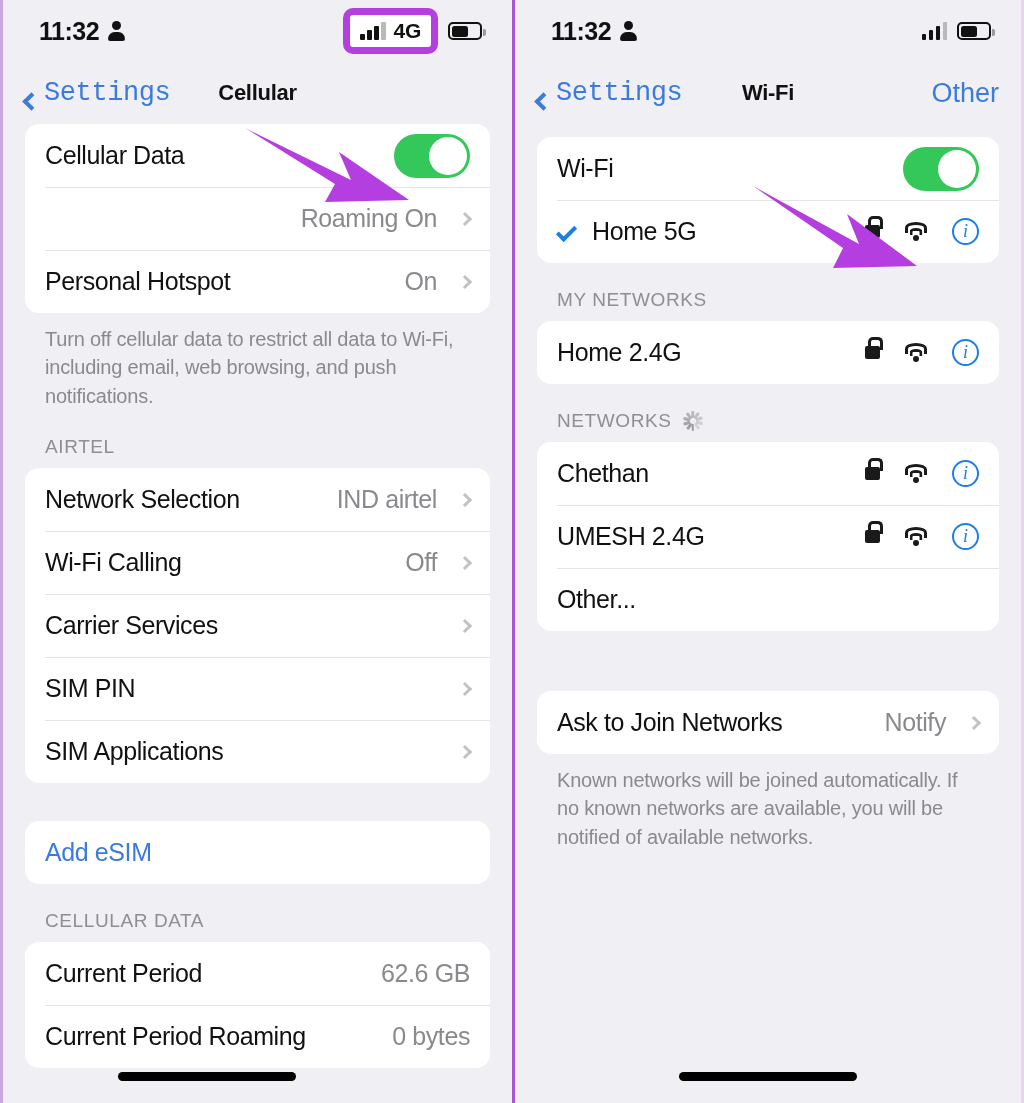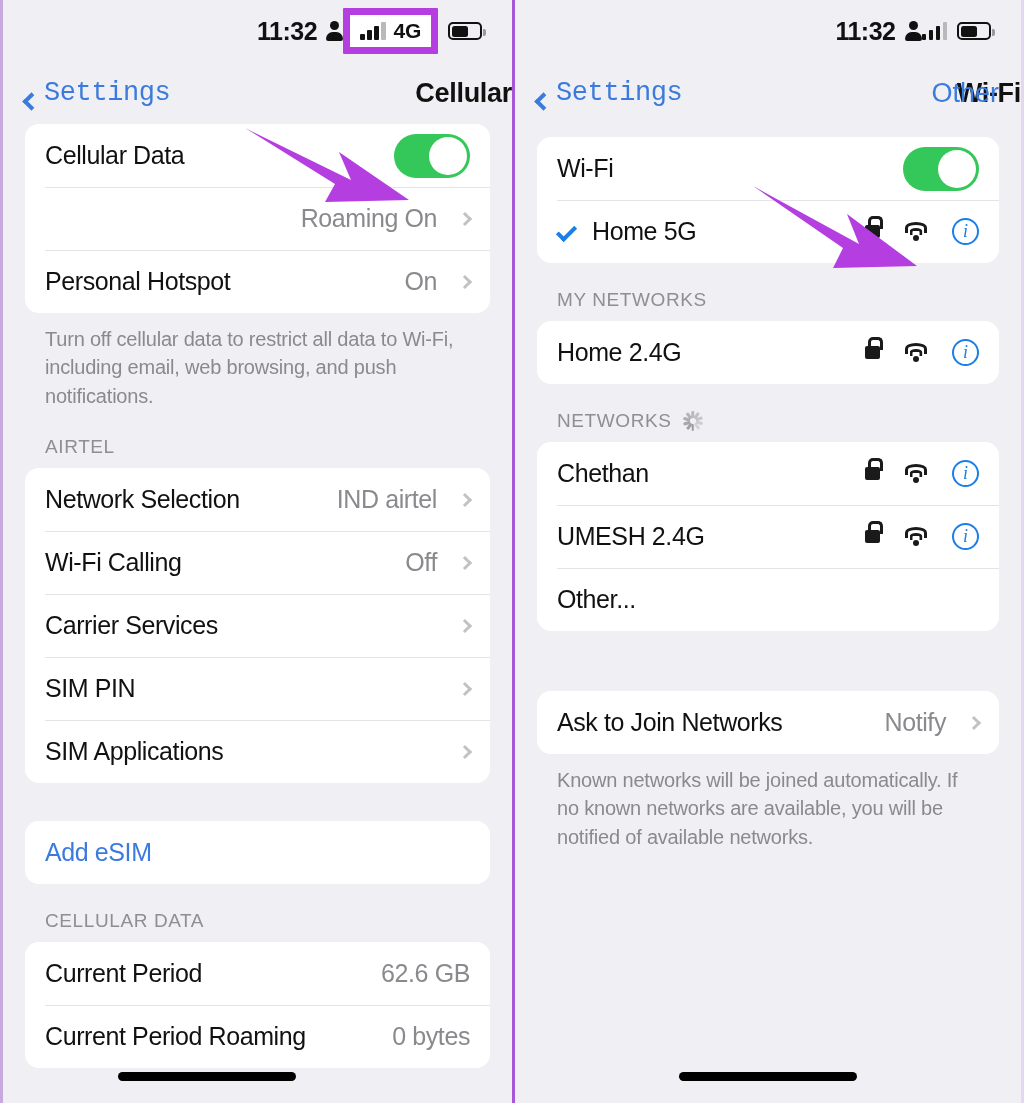--- a/index.html
+++ b/index.html
@@ -13,40 +13,40 @@
   .phone {
     width:512px; height:1103px; position:relative;
     background:#f0eff4; overflow:hidden;
   }
   .phone.left  { border-left:3px solid #c9a8dd; }
   .phone.right { border-left:3px solid #a855d6; border-right:3px solid #e6d6ef; }
 
   
   .statusbar {
     height:62px; display:flex; align-items:center;
-    justify-content:flex-end; padding:0 30px 0 24px;margin-left:12px;
+    justify-content:space-between; padding:0 30px 0 24px;margin-left:12px;
   }
   .sb-left { display:flex; align-items:center; gap:9px; }
   .sb-time { font-size:25px; font-weight:bold; color:#111; letter-spacing:-0.5px; }
   .person-icon { width:17px; height:20px; position:relative; }
   .person-icon::before {
     content:""; position:absolute; top:0; left:4px; width:9px; height:9px;
     background:#111; border-radius:50%;
   }
   .person-icon::after {
     content:""; position:absolute; bottom:0; left:0; width:17px; height:9px;
     background:#111; border-radius:9px 9px 3px 3px;
   }
   .sb-right { display:flex; align-items:center; gap:10px; }
   .sig-box {
     display:flex; align-items:center; gap:8px;
   }
   .sig-box.highlight {
     border:7px solid #b43ee0; background:#fff;
-    padding:4px 10px; border-radius:1px;
+    padding:4px 10px; border-radius:10px;
   }
   .bars { display:flex; align-items:flex-end; gap:2.5px; height:18px; }
   .bars i { width:4.5px; background:#111; border-radius:1px; display:block; }
   .bars i:nth-child(1){ height:6px; }
   .bars i:nth-child(2){ height:10px; }
   .bars i:nth-child(3){ height:14px; }
   .bars i:nth-child(4){ height:18px; background:#b9b9bd; }
   .netlabel { font-size:21px; font-weight:bold; color:#111; letter-spacing:-0.3px; }
   .battery { width:34px; height:18px; border:2.5px solid #111; border-radius:5px; position:relative; }
   .battery::after {
@@ -60,22 +60,22 @@
     height:62px; display:flex; align-items:center; padding:0 22px;
     position:relative;
   }
   .nav-back { display:flex; align-items:flex-end; gap:6px; cursor:pointer;font-family:Liberation Mono, monospace; }
   .chev-left {
     width:13px; height:13px; border-left:4px solid #3b7bdd;
     border-bottom:4px solid #3b7bdd; transform:rotate(45deg);
   }
   .nav-back-label { font-size:27px; color:#3b7bdd; letter-spacing:-0.4px; }
   .nav-title {
-    position:absolute; left:0; right:0; text-align:right;
-    font-size:27px; font-weight:bold; color:#111; letter-spacing:-0.3px;
+    position:absolute; left:0; right:0; text-align:center;
+    font-size:22px; font-weight:bold; color:#111; letter-spacing:-0.3px;
     pointer-events:none;
   }
   .nav-edit {
     margin-left:auto; font-size:27px; color:#3b7bdd;
     position:relative; z-index:2; cursor:pointer;
   }
 
   
   .content { padding:0 22px; }
   .card {

